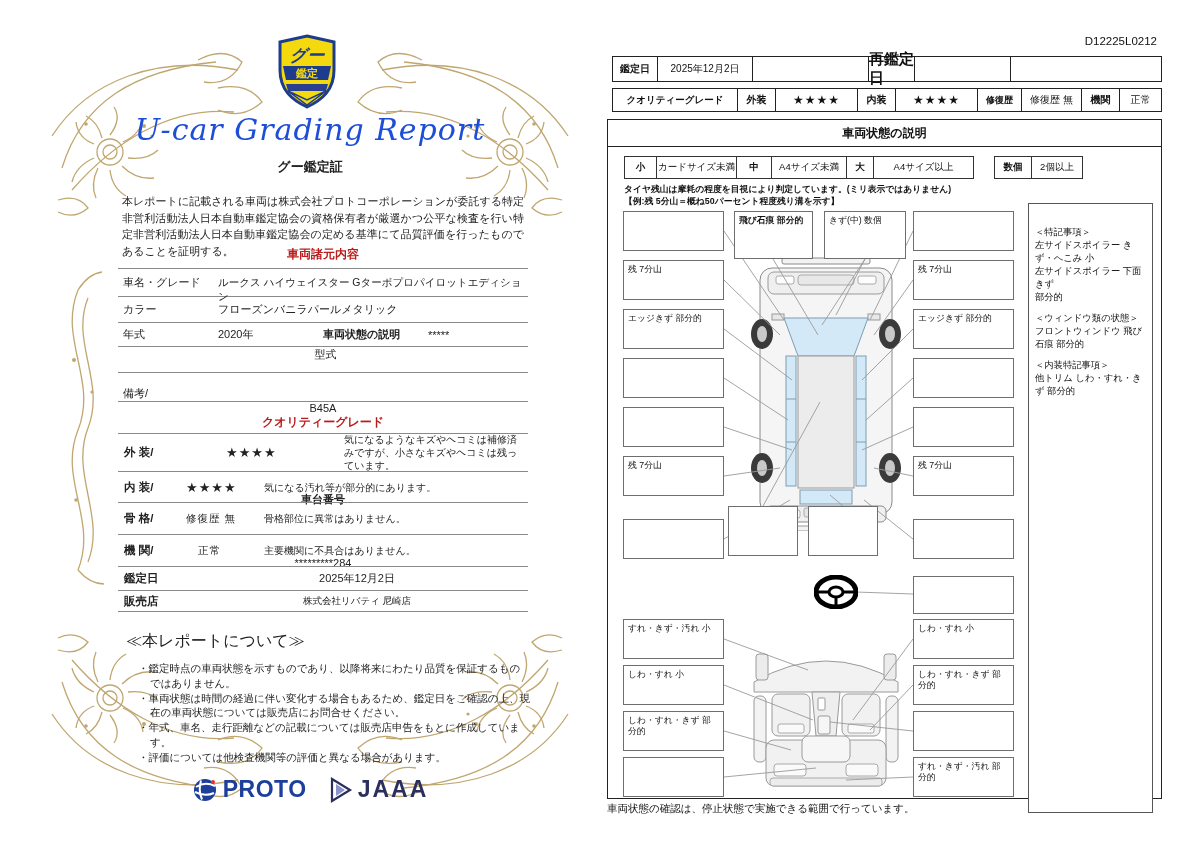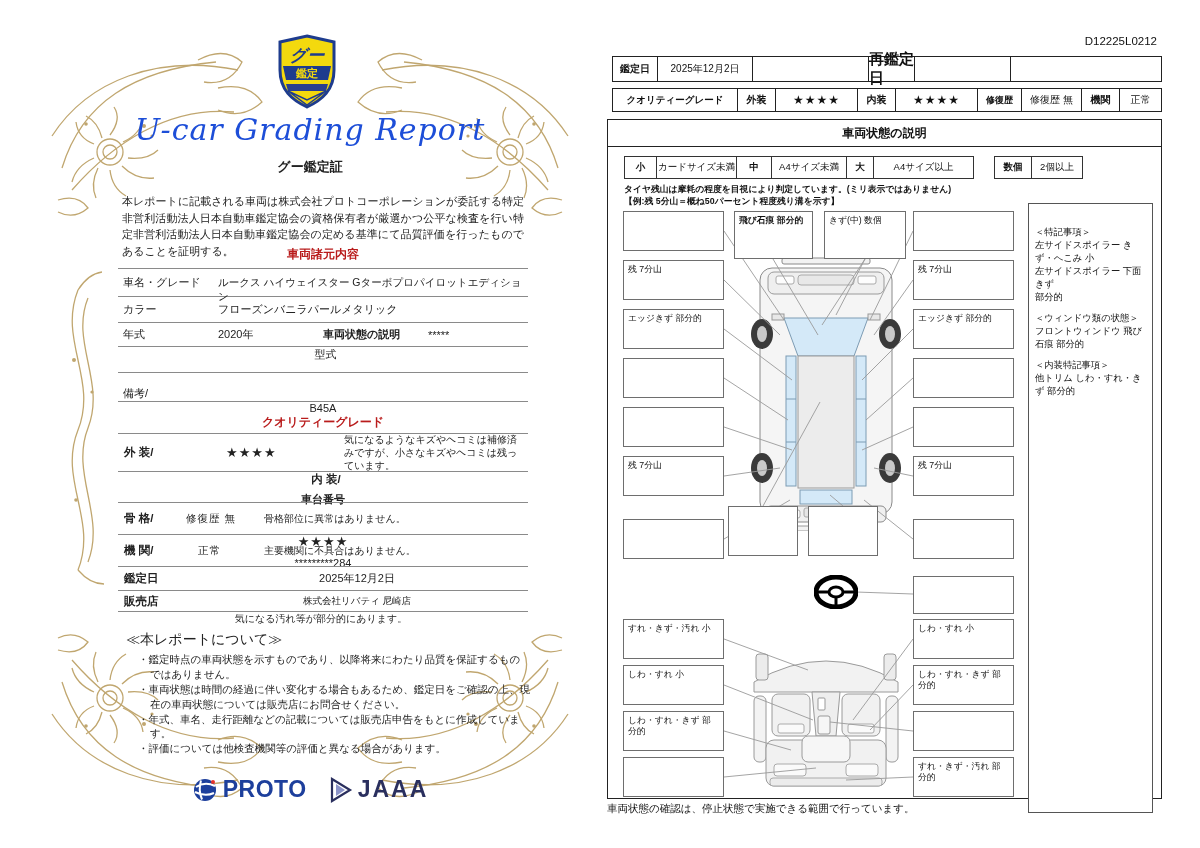--- a/index.html
+++ b/index.html
@@ -14,21 +14,21 @@
   .tbl{position:absolute;left:78px;width:410px;}
   .trow{display:flex;align-items:center;border-top:1px solid #8a8a8a;font-size:11px;color:#222;}
   .trow:last-child{border-bottom:1px solid #8a8a8a;}
   .lab{flex:0 0 95px;padding-left:5px;font-size:11px;}
   .grow{display:flex;border-top:1px solid #8a8a8a;font-size:11px;color:#222;align-items:center;}
   .grow:last-child{border-bottom:1px solid #8a8a8a;}
   .glab{flex:0 0 62px;padding-left:6px;font-weight:bold;font-size:11.5px;}
   .gval{flex:0 0 78px;font-size:13px;letter-spacing:1px;}
   .gdesc{flex:1;font-size:10px;line-height:1.3;padding-right:4px;}
   .about{position:absolute;left:86px;top:600px;width:404px;font-size:10.5px;line-height:1.42;color:#222;}
-  .about .hd{margin-bottom:2px;font-size:14px;}
+  .about .hd{margin-bottom:8px;font-size:16px;}
   .bullet{padding-left:24px;text-indent:-12px;}
   .bullet::before{content:"・";}
   .logos{position:absolute;top:746px;left:0;width:540px;display:flex;justify-content:center;align-items:center;gap:22px;}
   .proto-txt{font-weight:bold;font-size:23px;color:#1d3f9c;letter-spacing:.5px;}
   .jaaa-txt{font-weight:bold;font-size:23px;color:#2a2f5e;letter-spacing:2px;}
   
   .sheet{position:absolute;left:605px;top:30px;width:558px;height:800px;font-size:10px;}
   .sheet-title{position:absolute;top:2px;left:0;width:100%;text-align:center;font-weight:bold;font-size:13px;color:#111;}
   .doc-num{position:absolute;top:5px;right:6px;font-size:11.5px;color:#111;}
   .hrow{position:absolute;left:7px;width:550px;display:flex;border:1.5px solid #222;box-sizing:border-box;background:#fff;}
@@ -130,21 +130,21 @@
     </div>
   </div>
 
   <div class="sec-h" style="top:384px;">クオリティーグレード</div>
   <div class="tbl" style="top:403px;">
     <div class="grow" style="height:37px;gap:40px;">
       <span class="glab">外 装/</span>
       <span class="gval">★★★★</span>
       <span class="gdesc">気になるようなキズやヘコミは補修済みですが、小さなキズやヘコミは残っています。</span>
     </div>
-    <div class="grow" style="height:30px;flex-direction:column;">
+    <div class="grow" style="height:30px;">
       <span class="glab">内 装/</span>
       <span class="gval">★★★★</span>
       <span class="gdesc">気になる汚れ等が部分的にあります。</span>
     </div>
     <div class="grow" style="height:31px;">
       <span class="glab">骨 格/</span>
       <span class="gval" style="font-size:10.5px;">修復歴 無</span>
       <span class="gdesc">骨格部位に異常はありません。</span>
     </div>
     <div class="grow" style="height:31px;">

